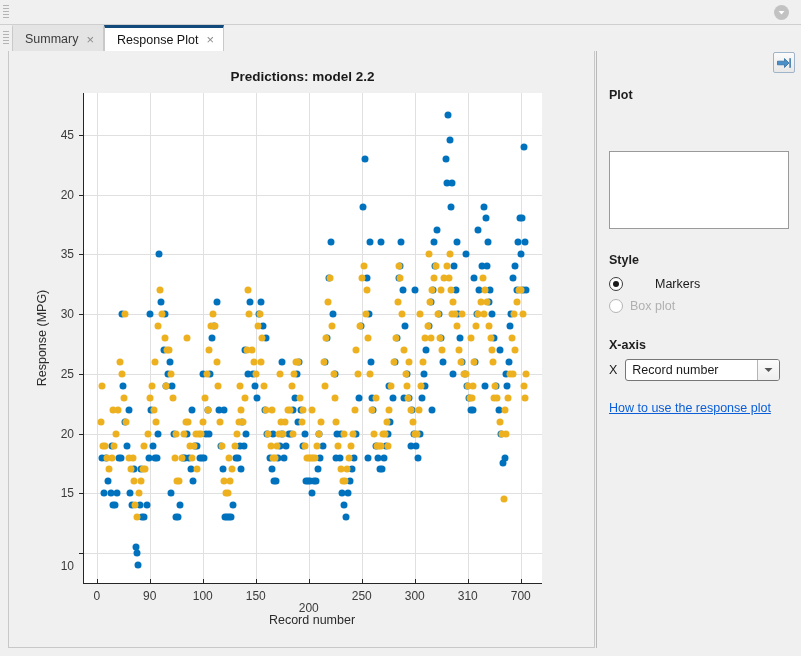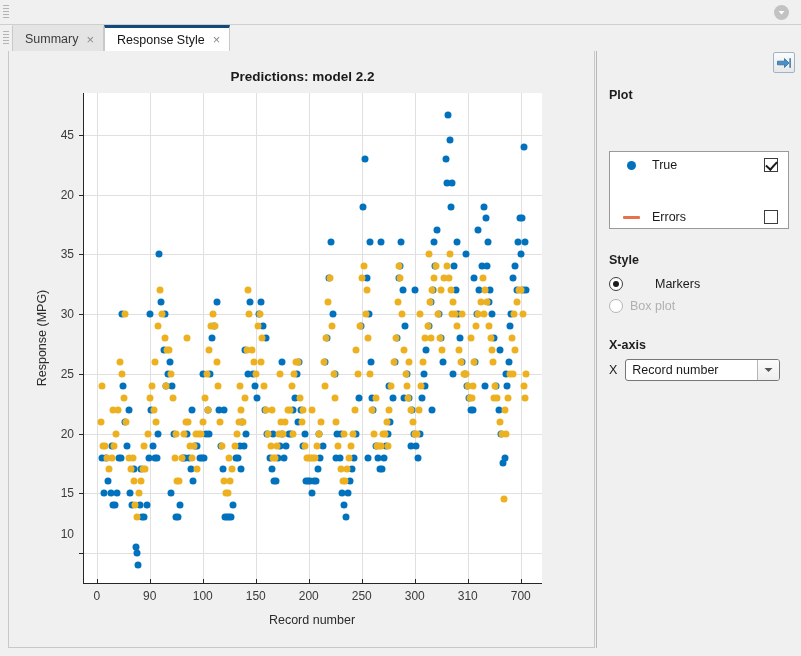--- a/index.html
+++ b/index.html
@@ -290,21 +290,21 @@
         <i></i>
         <i></i>
         <i></i>
     </div>
     <div class="dtabs" id="doc-tabs">
         <div class="dtab">
           <span>Summary</span>
           <span class="xclose">×</span>
         </div>
         <div class="dtab active">
-          <span>Response Style</span>
+          <span>Response Plot</span>
           <span class="xclose">×</span>
         </div>
       </div>
   </div>
 
   <div class="content">
 
     <div class="plotpane">
 
       <div class="chart-title">Predictions: model 2.2</div>
@@ -318,36 +318,36 @@
           <div class="tick-x" style="left: 65.7315px;"></div>
           <div class="lbl-x" style="left: 65.7315px;">90</div>
           <div class="gridline-v" style="left: 118.741px;"></div>
           <div class="tick-x" style="left: 118.741px;"></div>
           <div class="lbl-x" style="left: 118.741px;">100</div>
           <div class="gridline-v" style="left: 171.75px;"></div>
           <div class="tick-x" style="left: 171.75px;"></div>
           <div class="lbl-x" style="left: 171.75px;">150</div>
           <div class="gridline-v" style="left: 224.759px;"></div>
           <div class="tick-x" style="left: 224.759px;"></div>
-          <div class="lbl-x" style="left: 224.759px;">200</div>
+          <div class="lbl-x" style="left: 224.759px; margin-top: 12px;">200</div>
           <div class="gridline-v" style="left: 277.769px;"></div>
           <div class="tick-x" style="left: 277.769px;"></div>
           <div class="lbl-x" style="left: 277.769px;">250</div>
           <div class="gridline-v" style="left: 330.778px;"></div>
           <div class="tick-x" style="left: 330.778px;"></div>
           <div class="lbl-x" style="left: 330.778px;">300</div>
           <div class="gridline-v" style="left: 383.787px;"></div>
           <div class="tick-x" style="left: 383.787px;"></div>
           <div class="lbl-x" style="left: 383.787px;">310</div>
           <div class="gridline-v" style="left: 436.796px;"></div>
           <div class="tick-x" style="left: 436.796px;"></div>
           <div class="lbl-x" style="left: 436.796px;">700</div>
           <div class="gridline-h" style="top: 460.122px;"></div>
           <div class="tick-y" style="top: 460.122px;"></div>
-          <div class="lbl-y" style="top: 441px;">10</div>
+          <div class="lbl-y" style="top: 473px;">10</div>
           <div class="gridline-h" style="top: 400.366px;"></div>
           <div class="tick-y" style="top: 400.366px;"></div>
           <div class="lbl-y" style="top: 400.366px;">15</div>
           <div class="gridline-h" style="top: 340.61px;"></div>
           <div class="tick-y" style="top: 340.61px;"></div>
           <div class="lbl-y" style="top: 340.61px;">20</div>
           <div class="gridline-h" style="top: 280.854px;"></div>
           <div class="tick-y" style="top: 280.854px;"></div>
           <div class="lbl-y" style="top: 280.854px;">25</div>
           <div class="gridline-h" style="top: 221.098px;"></div>
@@ -877,34 +877,20 @@
       <div class="dockbtn">
         <svg width="14" height="12" viewBox="0 0 14 12">
           <path d="M0.5 4.2 H7.5 V1.5 L12 6 L7.5 10.5 V7.8 H0.5 Z" fill="#4a90c8" stroke="#2e6ea3" stroke-width="0.8" stroke-linejoin="round"></path>
           <rect x="12.4" y="1.2" width="1.4" height="9.6" fill="#2e6ea3"></rect>
         </svg>
       </div>
 
       <div class="sp-head" style="top:37px;">Plot</div>
 
       <div class="legendbox">
-        <div class="lgrow" style="top:0px;">
-          <span class="lgmark">
-              <span class="lgdot" style="background:#0072BD"></span>
-            </span>
-          <span class="lgtext">True</span>
-          <span class="cbx checked"></span>
-        </div>
-        <div class="lgrow" style="top:52px;">
-          <span class="lgmark">
-              <span class="lgdash" style="background:#E8704A"></span>
-            </span>
-          <span class="lgtext">Errors</span>
-          <span class="cbx"></span>
-        </div>
       </div>
 
       <div class="sp-head" style="top:202px;">Style</div>
 
       <div class="radiorow" style="top:226px;gap:32px;">
         <span class="radio sel"></span>
         <span class="rlbl">Markers</span>
       </div>
       <div class="radiorow" style="top:248px;">
         <span class="radio dis"></span>
@@ -918,15 +904,16 @@
         <span class="combo">
           <span class="combo-text">Record number</span>
           <span class="combo-arrow">
             <svg width="9" height="6" viewBox="0 0 9 6">
                 <path d="M0.5 1 L4.5 5 L8.5 1 Z" fill="#555"></path>
               </svg>
           </span>
         </span>
       </div>
 
+      <div class="helplink">How to use the response plot</div>
     </div>
   </div>
 </div>
 
 </body></html>

